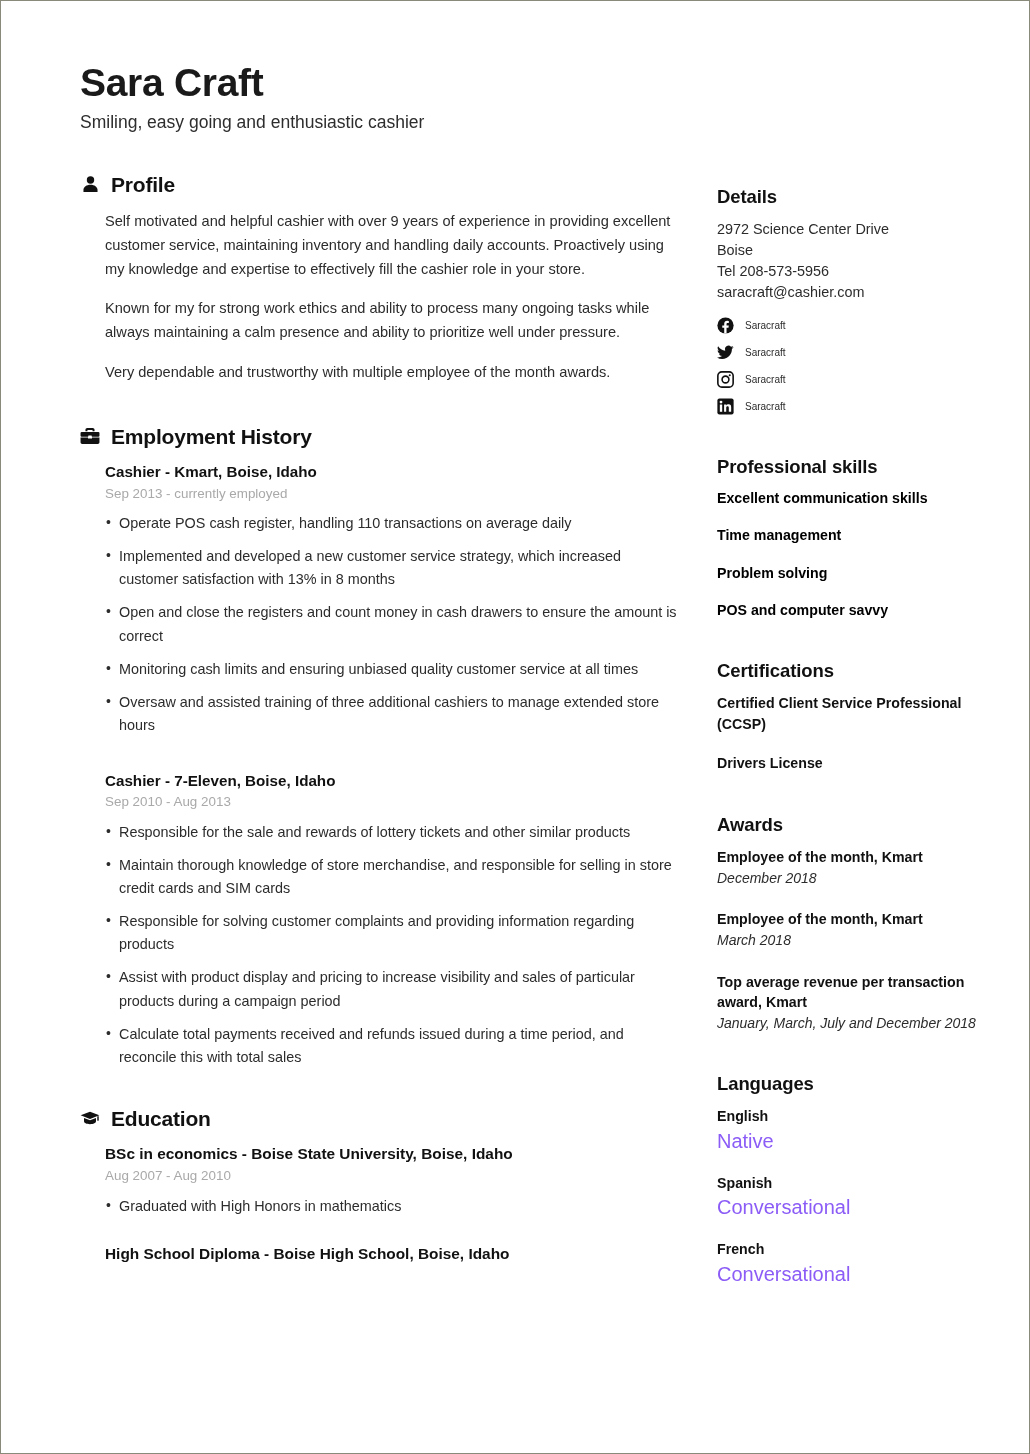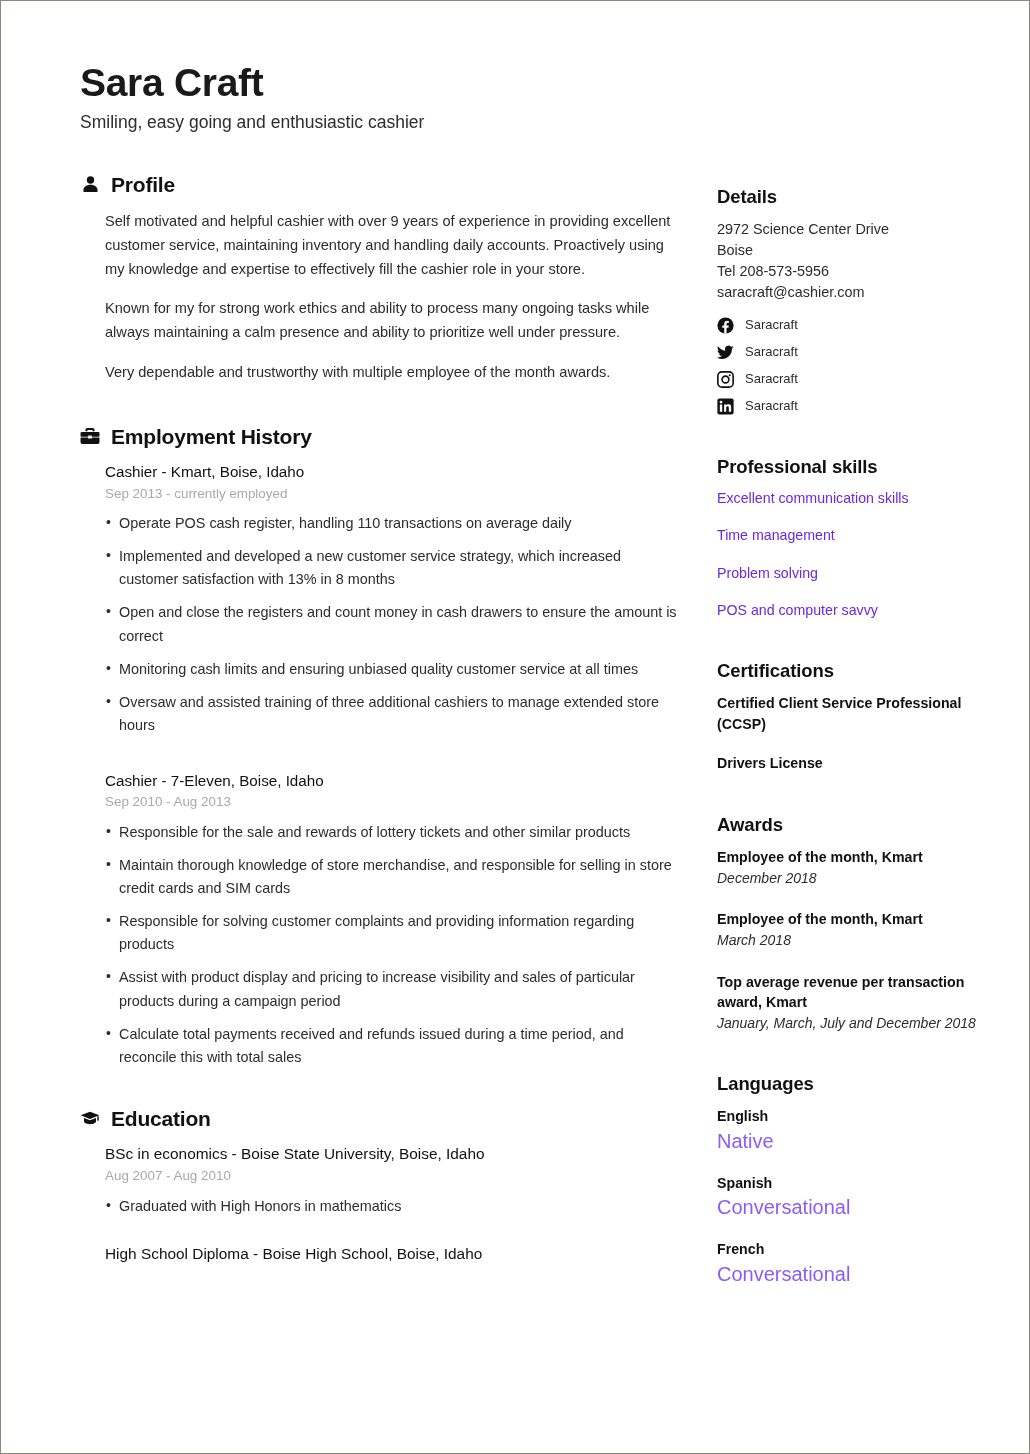--- a/index.html
+++ b/index.html
@@ -88,21 +88,21 @@
   }
   .para:last-child { margin-bottom: 0; }
 
   .section { margin-bottom: 38px; }
   .section.profile { margin-bottom: 40px; }
 
   .entry { padding-left: 25px; margin-bottom: 34px; }
   .entry:last-child { margin-bottom: 0; }
   .entry-title {
     font-size: 15.2px;
-    font-weight: 400;
+    font-weight: 700;
     color: #111;
     line-height: 1.3;
     margin: 0 0 3px 0;
   }
   .entry-date {
     font-size: 13.4px;
     color: #a9a9a9;
     line-height: 1.4;
     margin: 0 0 9px 0;
   }
@@ -161,29 +161,29 @@
   .social-row .sico {
     width: 17px; height: 17px;
     flex: 0 0 17px;
     display: inline-flex;
     align-items: center;
     justify-content: center;
     color: #111;
   }
   .social-row .sico svg { display: block; }
   .social-name {
-    font-size: 13px;
+    font-size: 10px;
     color: #2c2c2c;
     line-height: 1.3;
   }
 
   .skill-item {
     font-size: 14.2px;
-    font-weight: 400;
-    color: #6d28d9;
+    font-weight: 700;
+    color: #000000;
     line-height: 1.35;
     margin-bottom: 18px;
   }
   .skill-item:last-child { margin-bottom: 0; }
 
   .cert-item {
     font-size: 14.2px;
     font-weight: 700;
     color: #111;
     line-height: 1.45;

